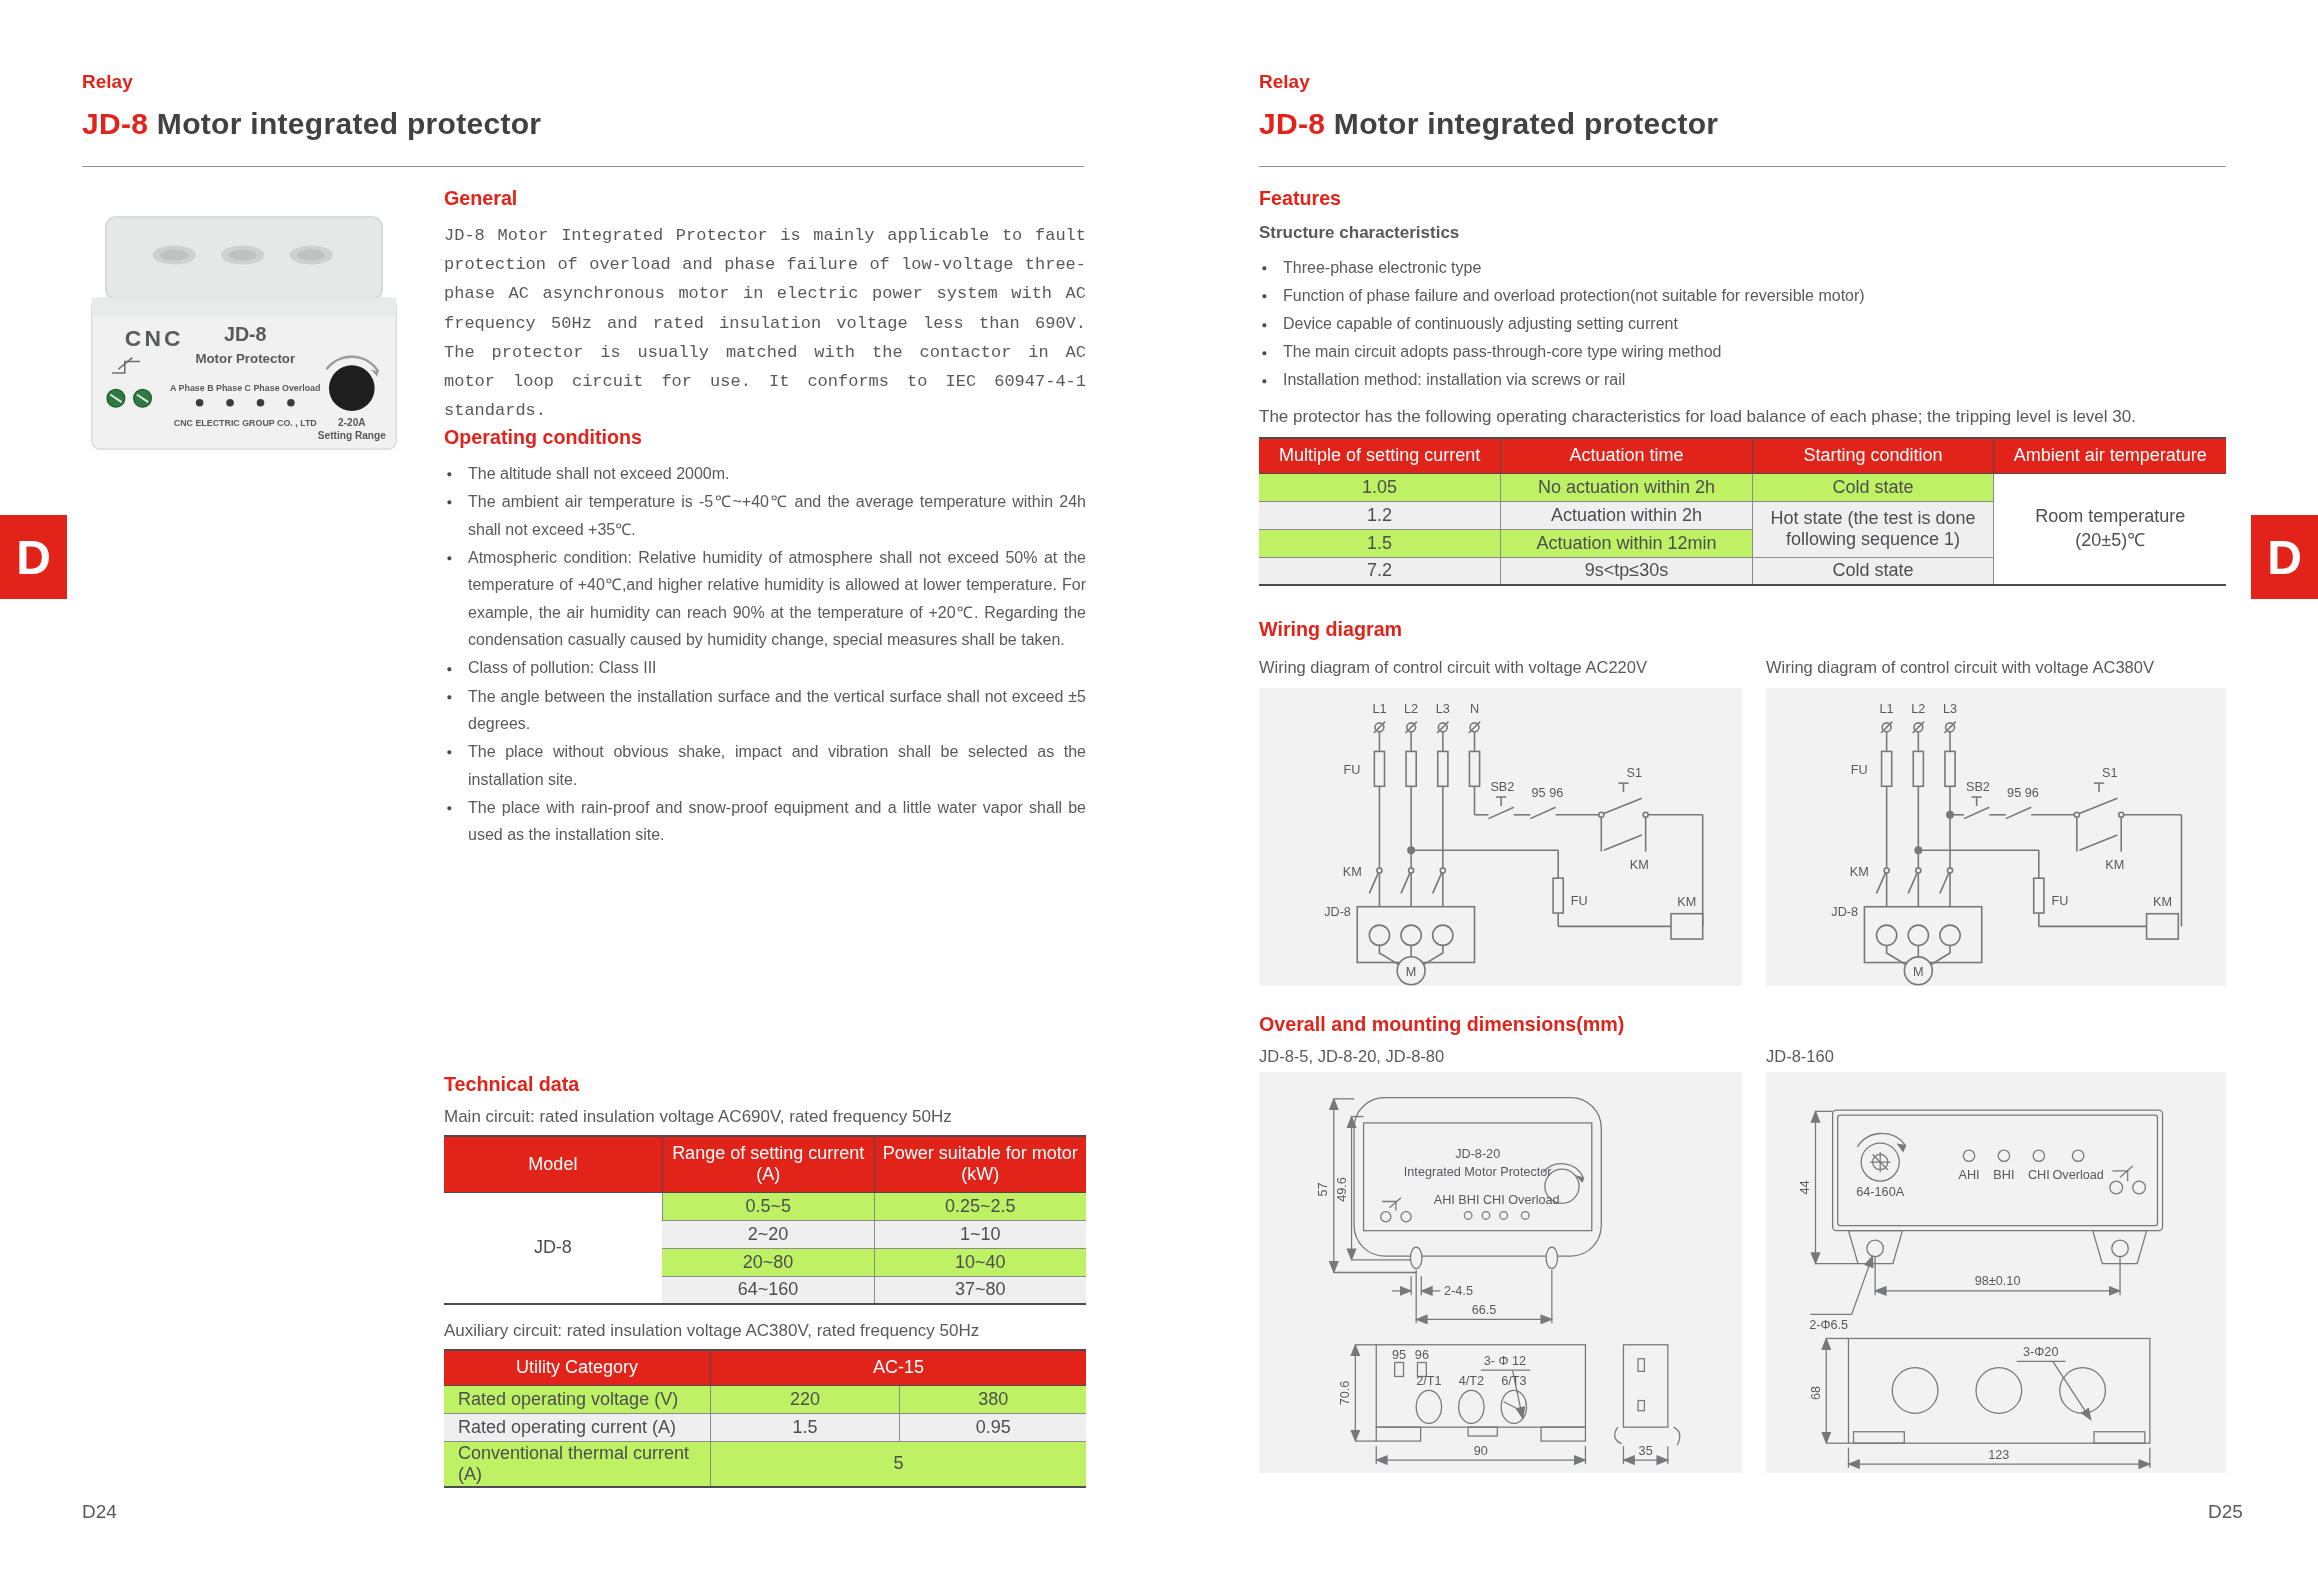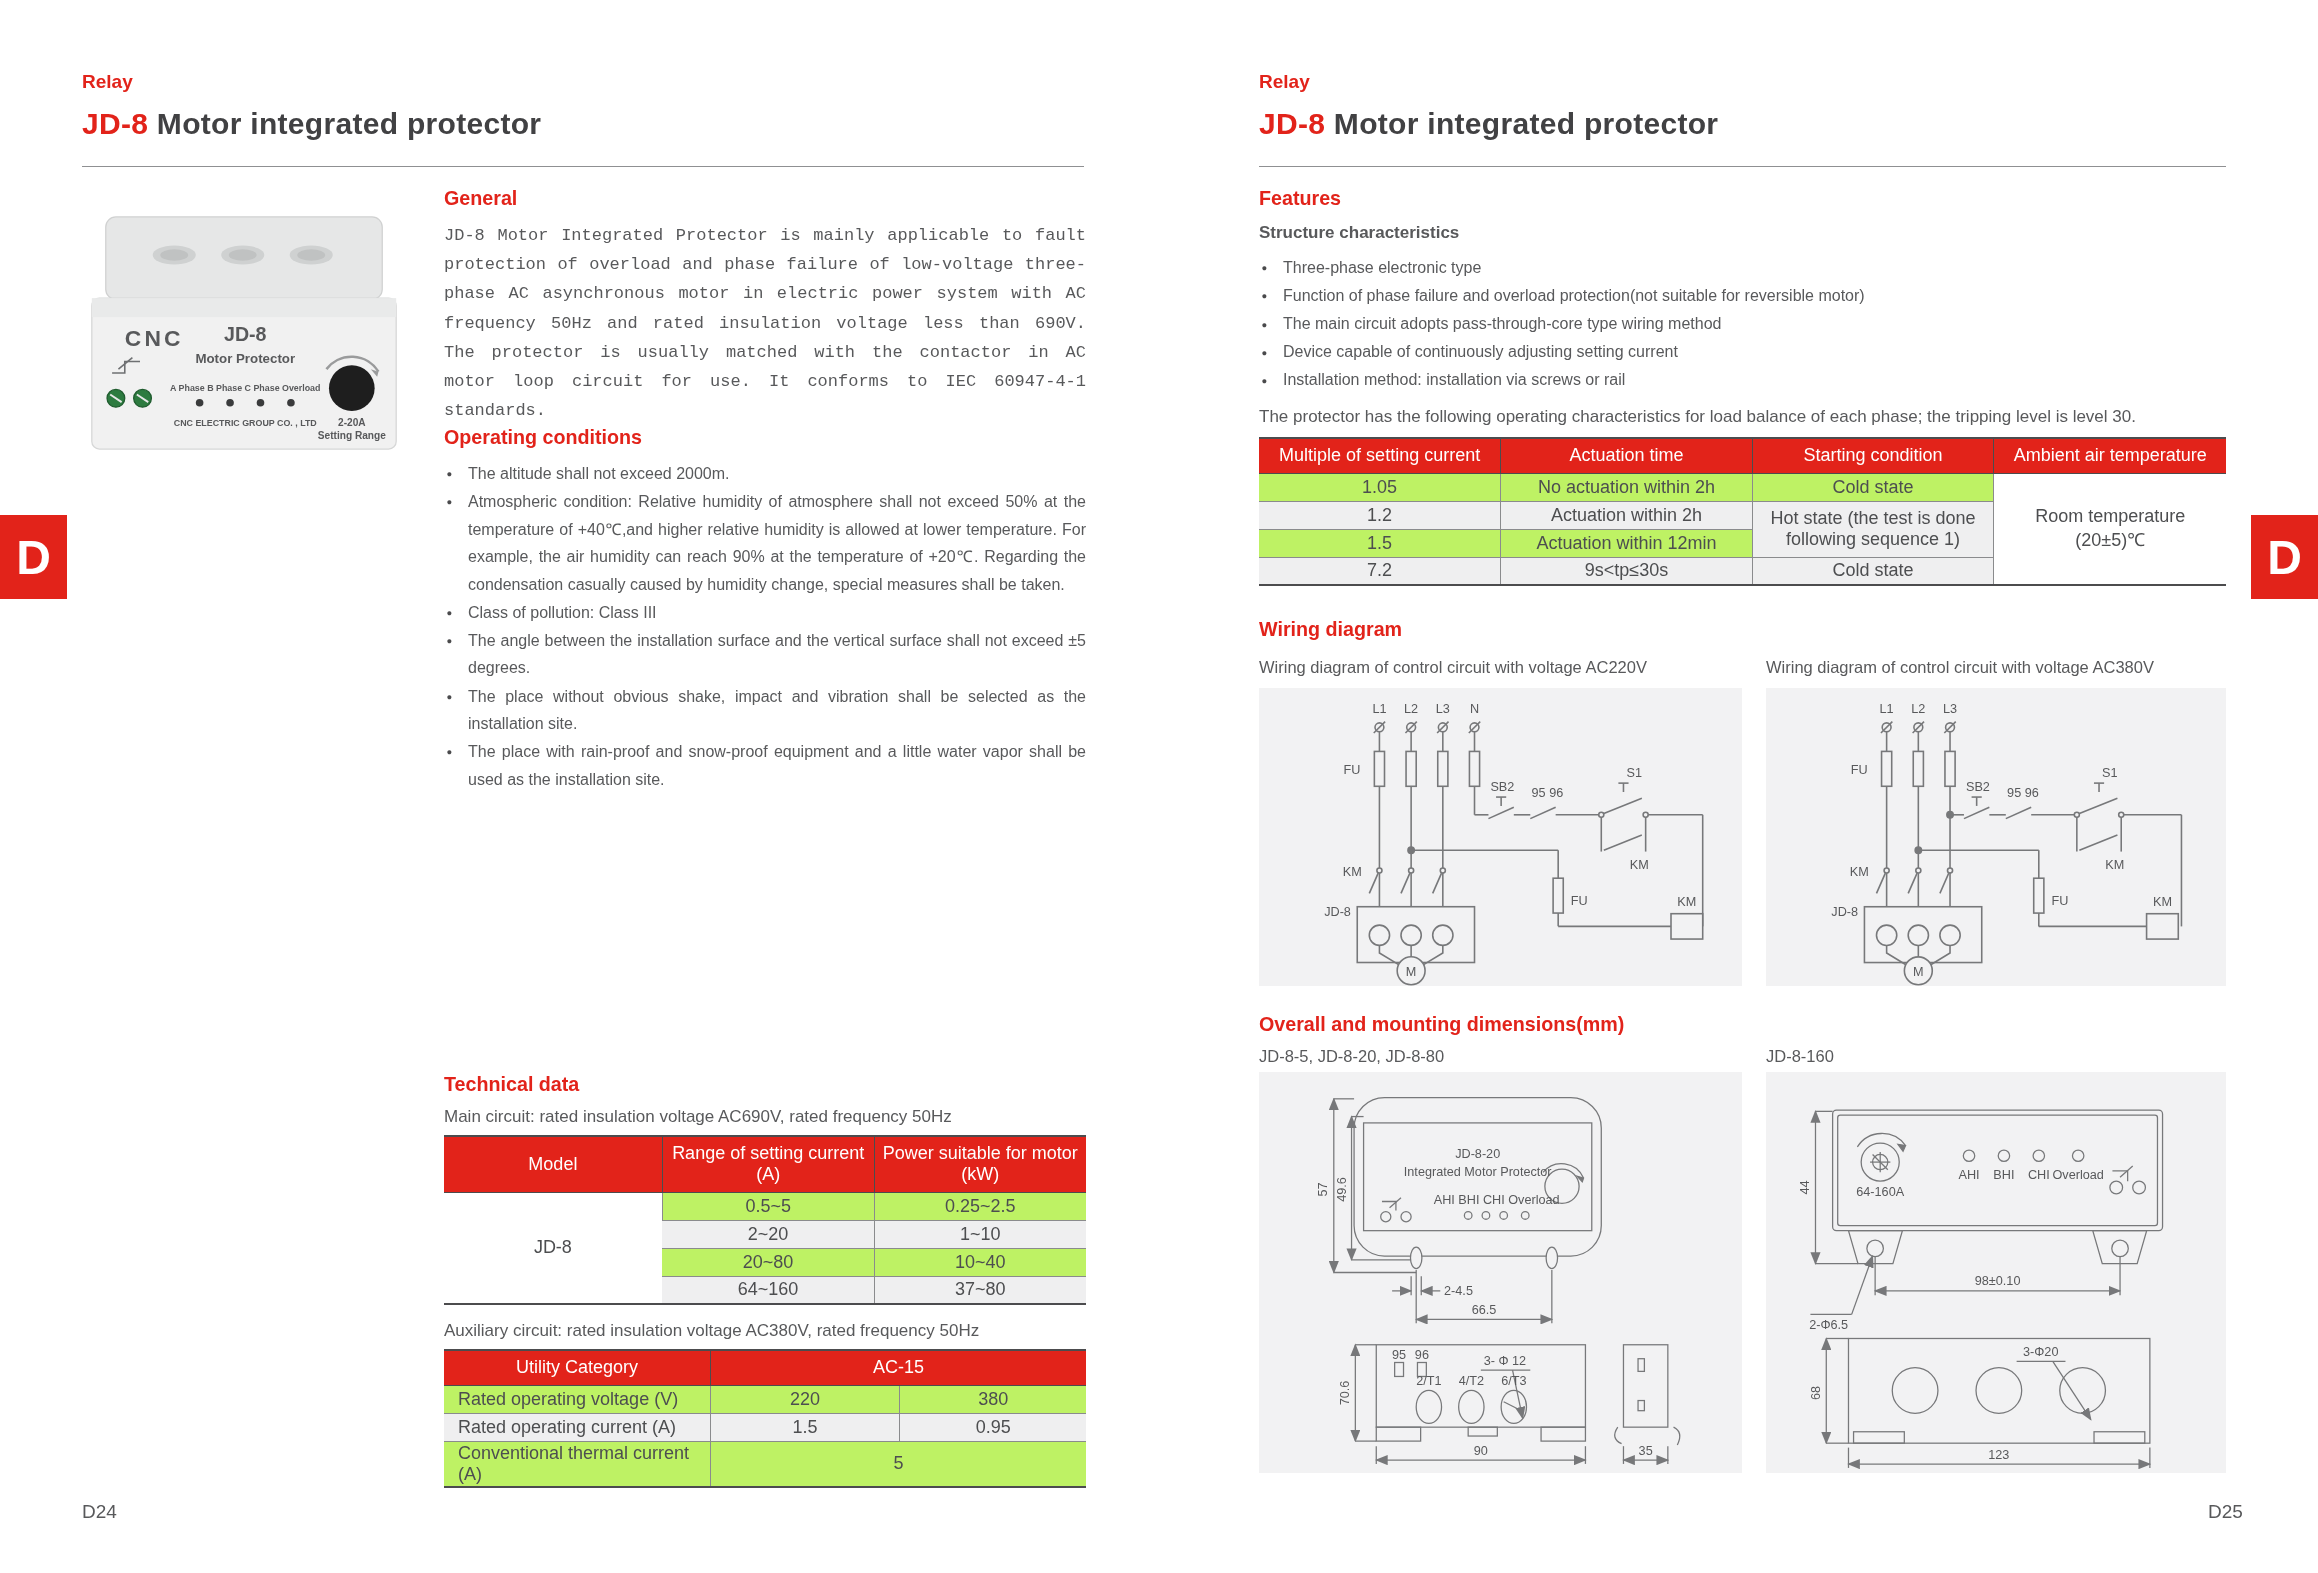--- a/index.html
+++ b/index.html
@@ -91,20 +91,21 @@
         <line x1="62" y1="262" x2="84" y2="244" stroke="#6e7072" stroke-width="2.5"></line>
       </g>
     </svg>
 
     <div class="abs sec-h" style="left:444px;top:187px;">General</div>
     <div class="abs body-text" style="left:444px;top:221px;width:642px;">JD-8 Motor Integrated Protector is mainly applicable to fault protection of overload and phase failure of low-voltage three-phase AC asynchronous motor in electric power system with AC frequency 50Hz and rated insulation voltage less than 690V. The protector is usually matched with the contactor in AC motor loop circuit for use. It conforms to IEC 60947-4-1 standards.</div>
 
     <div class="abs sec-h" style="left:444px;top:426px;">Operating conditions</div>
     <ul class="abs bullets" style="left:444px;top:460px;width:642px;">
       <li>The altitude shall not exceed 2000m.</li>
+      <li>The ambient air temperature is -5℃~+40℃ and the average temperature within 24h shall not exceed +35℃.</li>
       <li>Atmospheric condition: Relative humidity of atmosphere shall not exceed 50% at the temperature of +40℃,and higher relative humidity is allowed at lower temperature. For example, the air humidity can reach 90% at the temperature of +20℃. Regarding the condensation casually caused by humidity change, special measures shall be taken.</li>
       <li>Class of pollution: Class III</li>
       <li>The angle between the installation surface and the vertical surface shall not exceed ±5 degrees.</li>
       <li>The place without obvious shake, impact and vibration shall be selected as the installation site.</li>
       <li>The place with rain-proof and snow-proof equipment and a little water vapor shall be used as the installation site.</li>
     </ul>
 
     <div class="abs sec-h" style="left:444px;top:1073px;">Technical data</div>
     <div class="abs note" style="left:444px;top:1107px;">Main circuit: rated insulation voltage AC690V, rated frequency 50Hz</div>
 
@@ -184,22 +185,22 @@
     <div class="abs page-title" style="left:100px;top:107px;">
       <span class="red">JD-8</span><span> Motor integrated protector</span>
     </div>
     <div class="abs rule" style="left:100px;top:166px;width:967px;"></div>
 
     <div class="abs sec-h" style="left:100px;top:187px;">Features</div>
     <div class="abs note" style="left:100px;top:223px;font-weight:bold;">Structure characteristics</div>
     <ul class="abs bullets" style="left:100px;top:254px;width:967px;">
       <li>Three-phase electronic type</li>
       <li>Function of phase failure and overload protection(not suitable for reversible motor)</li>
+      <li>Device capable of continuously adjusting setting current</li>
       <li>The main circuit adopts pass-through-core type wiring method</li>
-      <li>Device capable of continuously adjusting setting current</li>
       <li>Installation method: installation via screws or rail</li>
     </ul>
     <div class="abs note" style="left:100px;top:407px;width:967px;">The protector has the following operating characteristics for load balance of each phase; the tripping level is level 30.</div>
 
     <table class="dtable abs" style="left:100px;top:437px;width:967px;">
       <colgroup>
           <col style="width:25%">
           <col style="width:26%">
           <col style="width:25%">
           <col style="width:24%">

